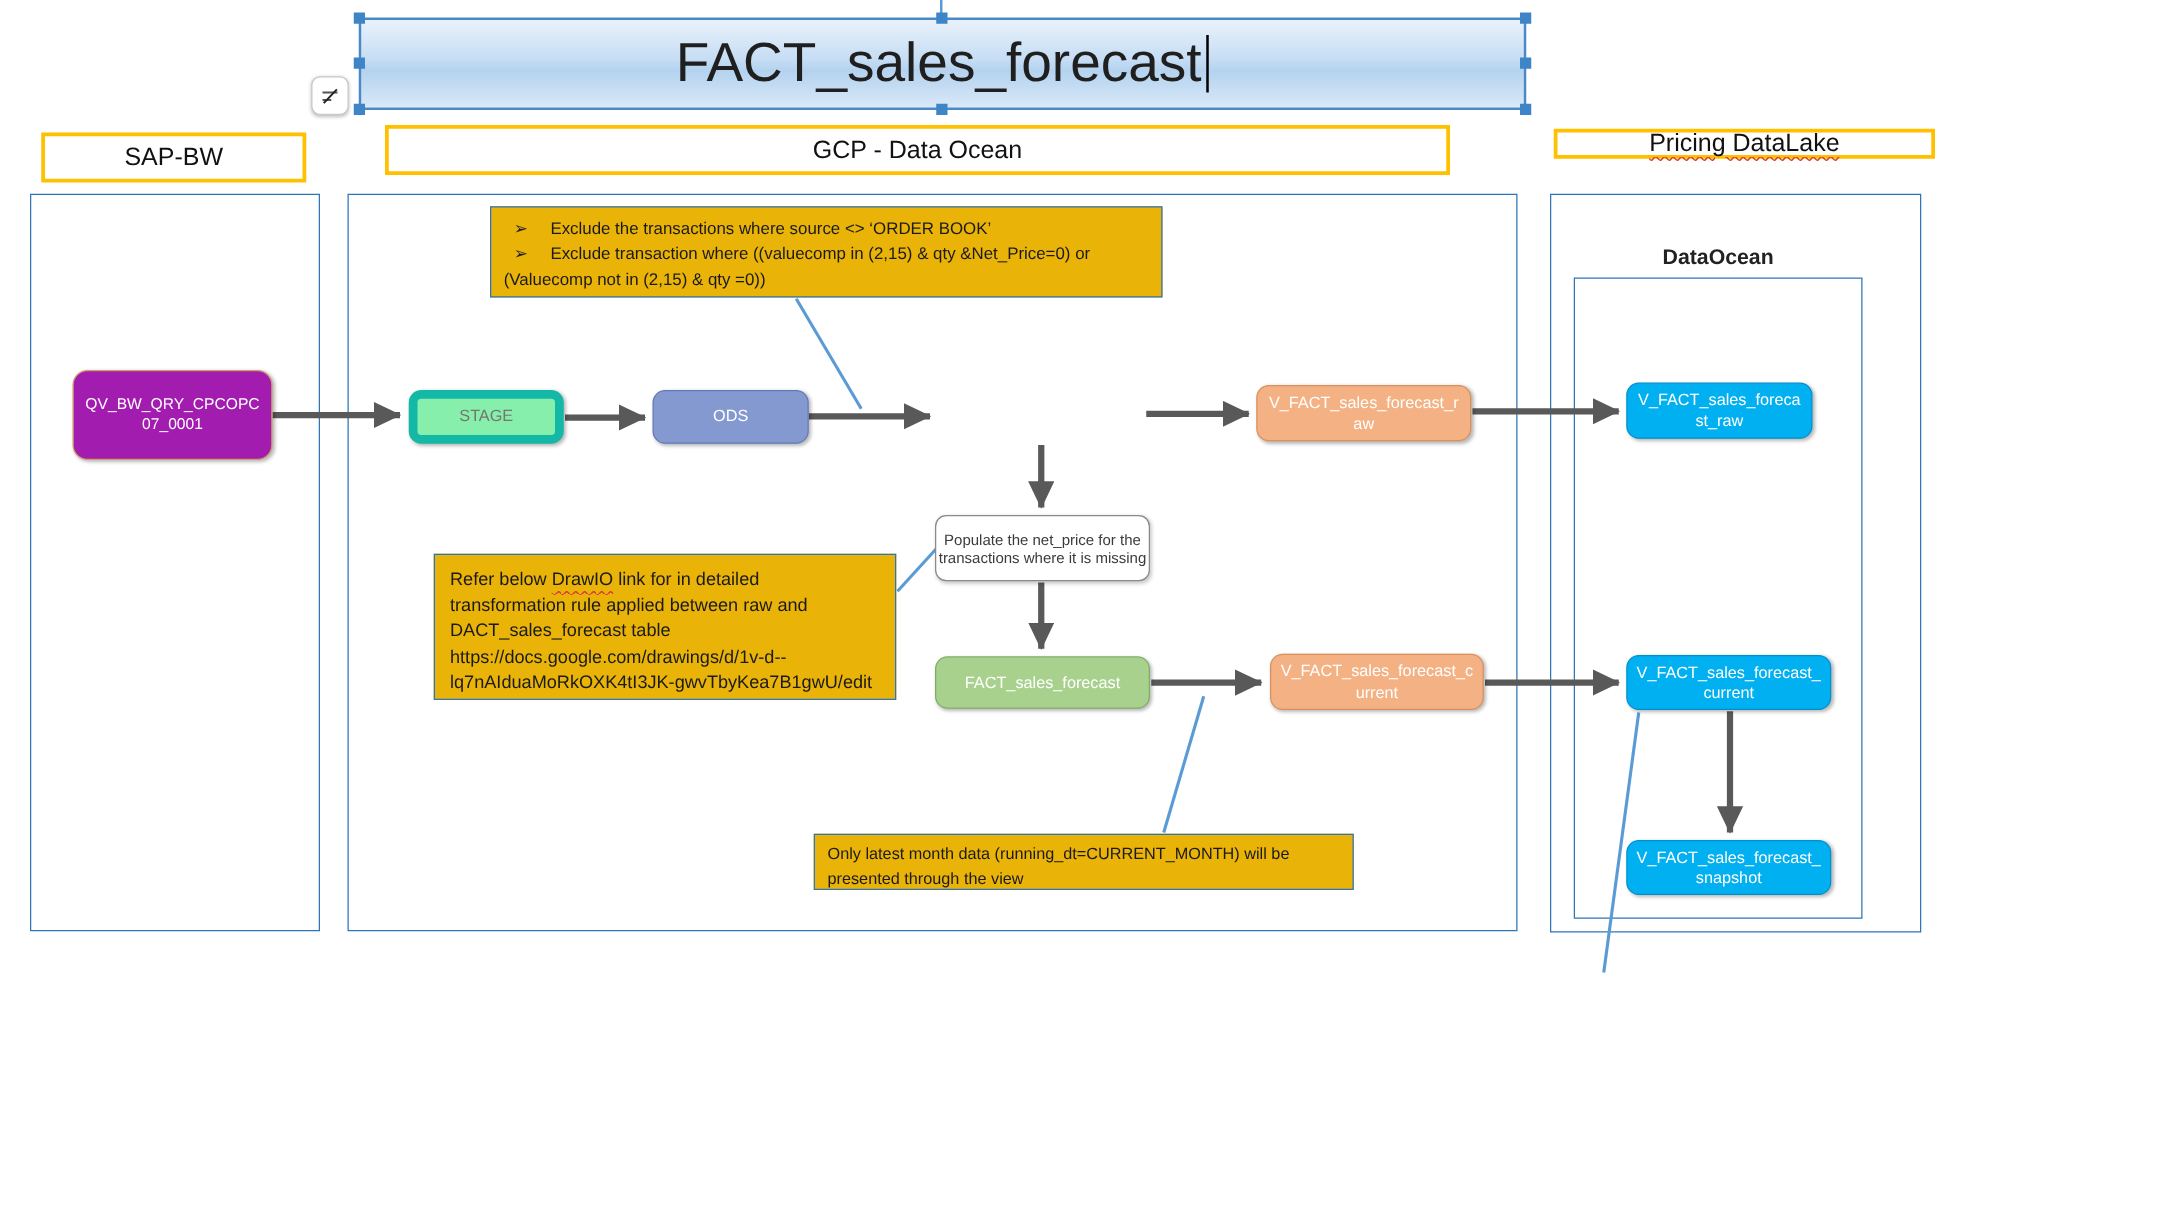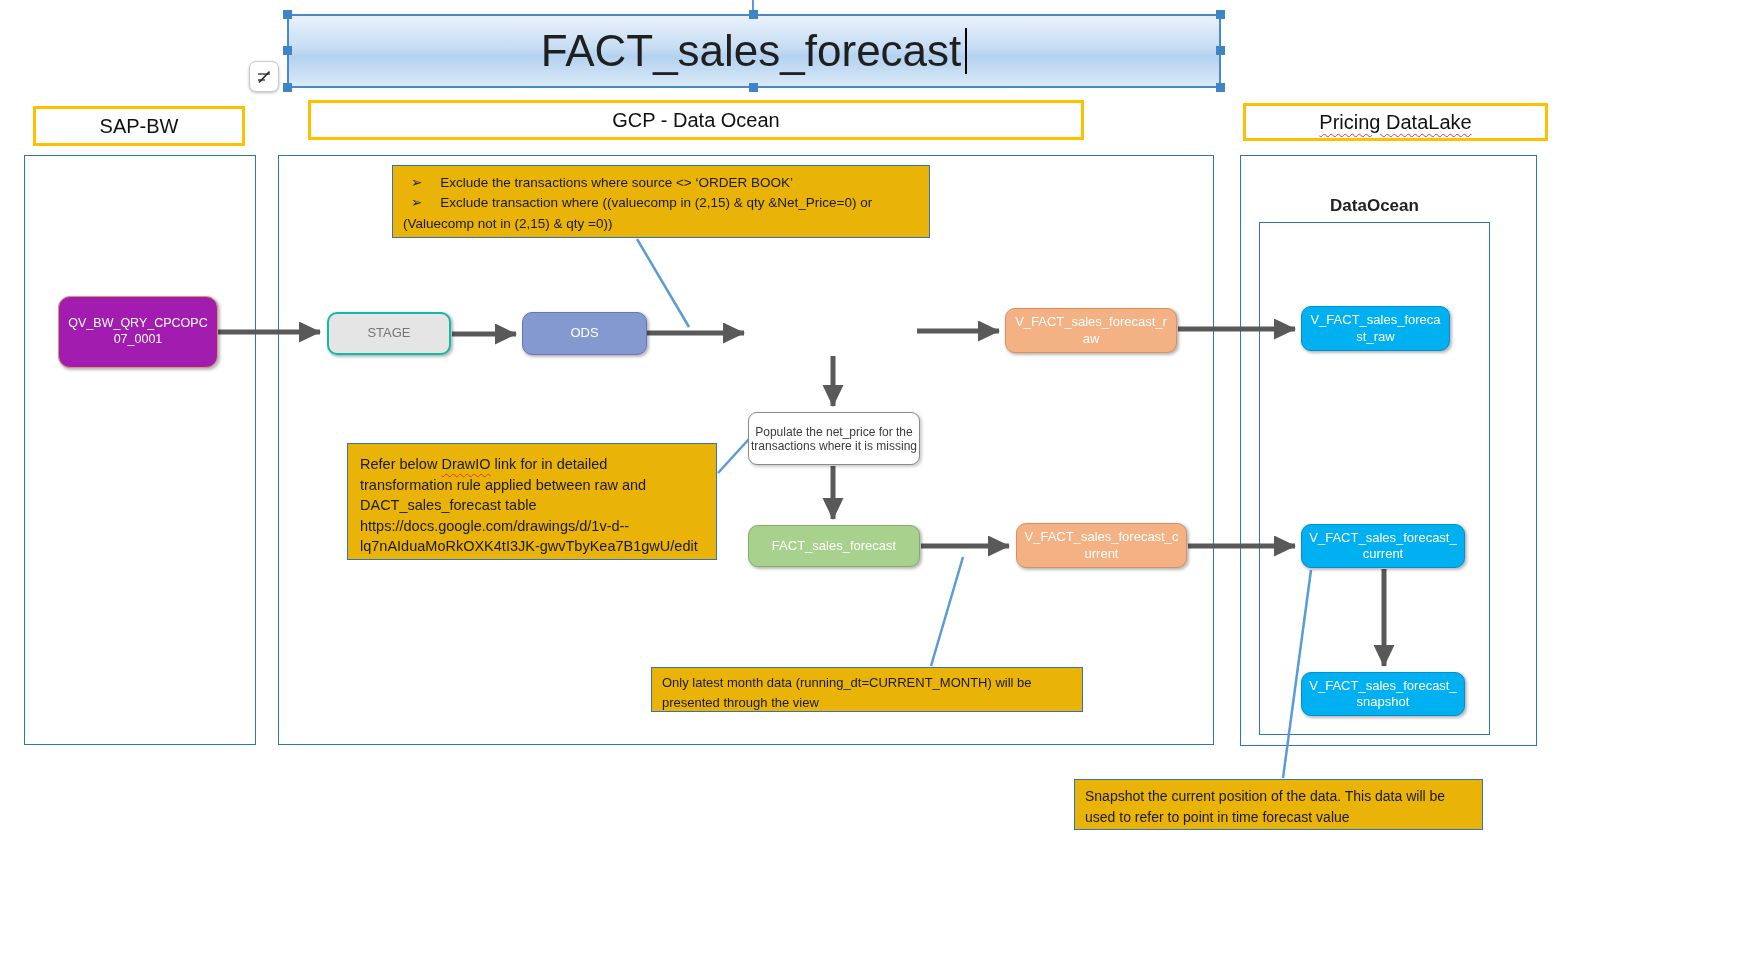--- a/index.html
+++ b/index.html
@@ -11,21 +11,21 @@
   .hdr{background:#fff;border:3.5px solid #ffc000;display:flex;align-items:center;
        justify-content:center;font-size:20px;color:#111;}
   
   .cont{background:#fff;border:1.6px solid #2e75b6;}
 
   
   .node{display:flex;align-items:center;justify-content:center;text-align:center;
         border-radius:10px;color:#fff;font-size:13px;line-height:1.25;padding:2px 7px;
         word-break:break-all;box-shadow:1.5px 1.5px 3px rgba(0,0,0,0.28);}
   .n-peach{background:#a21caf;border:1px solid #d49a6a;border-radius:12px;font-size:12.5px;}
-  .n-yellow{background:#e5e5e5;border:2px solid #14b8a6;color:#76766e;justify-content:center;}
+  .n-yellow{background:#86efac;border:7px solid #14b8a6;color:#76766e;justify-content:center;}
   .n-blue{background:#8499cf;border:1px solid #6density78b8;}
   .n-blue{background:#8499cf;border:1px solid #6478b8;}
   .n-green{background:#a9d18e;border:1px solid #82ad67;}
   .n-orange{background:#f4b183;border:1px solid #d9905c;}
   .n-cyan{background:#00b0f0;border:1px solid #0090cf;}
   .note{background:#fff;border:1.2px solid #8a8a8a;border-radius:9px;color:#3b3b3b;
         font-size:12px;display:flex;align-items:center;justify-content:center;text-align:center;
         padding:4px 0;word-break:normal;box-shadow:1.5px 1.5px 3px rgba(0,0,0,0.2);}
 
   
@@ -103,24 +103,24 @@
     <svg width="18" height="18" viewBox="0 0 18 18">
       <line x1="3" y1="6" x2="15" y2="6" stroke="#555" stroke-width="1.6"></line>
       <line x1="3" y1="12" x2="10" y2="12" stroke="#555" stroke-width="1.6"></line>
       <line x1="4" y1="14.5" x2="14.5" y2="3.5" stroke="#222" stroke-width="1.6"></line>
     </svg>
   </div>
 
   <div class="abs hdr" style="left:33px;top:106px;width:212px;height:40px;">
     <span>SAP-BW</span>
   </div>
-  <div class="abs hdr" style="left:308px;top:100px;width:776px;height:40px;">
+  <div class="abs hdr" style="left:308px;top:100px;width:852px;height:40px;">
     <span>GCP - Data Ocean</span>
   </div>
-  <div class="abs hdr" style="left:1243px;top:103px;width:305px;height:38px;">
+  <div class="abs hdr" style="left:1243px;top:103px;width:305px;height:24px;">
     <span class="squiggle">Pricing DataLake</span>
   </div>
 
   <div class="abs node n-peach" style="left:58px;top:296px;width:160px;height:72px;">
     <span>QV_BW_QRY_CPCOPC07_0001</span>
   </div>
   <div class="abs node n-yellow" style="left:327px;top:312px;width:124px;height:43px;">
     <span>STAGE</span>
   </div>
   <div class="abs node n-blue" style="left:522px;top:312px;width:125px;height:43px;">
@@ -154,17 +154,14 @@
   </div>
 
   <div class="abs callout" style="left:347px;top:443px;width:370px;height:117px;padding:10px 12px;font-size:14.5px;line-height:1.42;overflow-wrap:anywhere;">
     <span>Refer below </span><span class="squiggle">DrawIO</span><span> link for in detailed transformation rule applied between raw and DACT_sales_forecast table https://docs.google.com/drawings/d/1v-d--lq7nAIduaMoRkOXK4tI3JK-gwvTbyKea7B1gwU/edit</span>
   </div>
 
   <div class="abs callout" style="left:651px;top:667px;width:432px;height:45px;padding:5px 10px;font-size:13px;line-height:1.55;">
     <span>Only latest month data (running_dt=CURRENT_MONTH) will be presented through the view</span>
   </div>
 
-  <div class="abs callout" style="left:1074px;top:779px;width:409px;height:51px;padding:6px 10px;font-size:14px;line-height:1.5;">
-    <span>Snapshot the current position of the data. This data will be used to refer to point in time forecast value</span>
-  </div>
 
 </div>
 
 </body></html>

